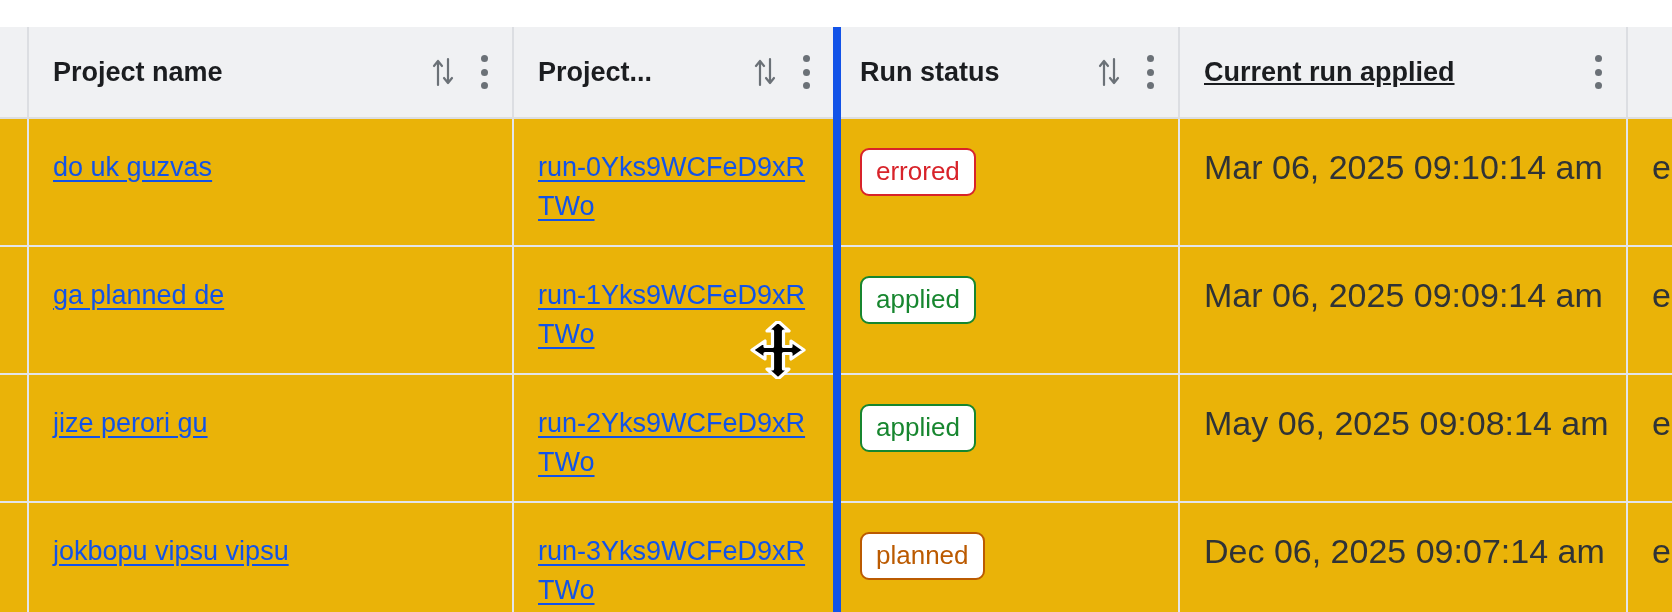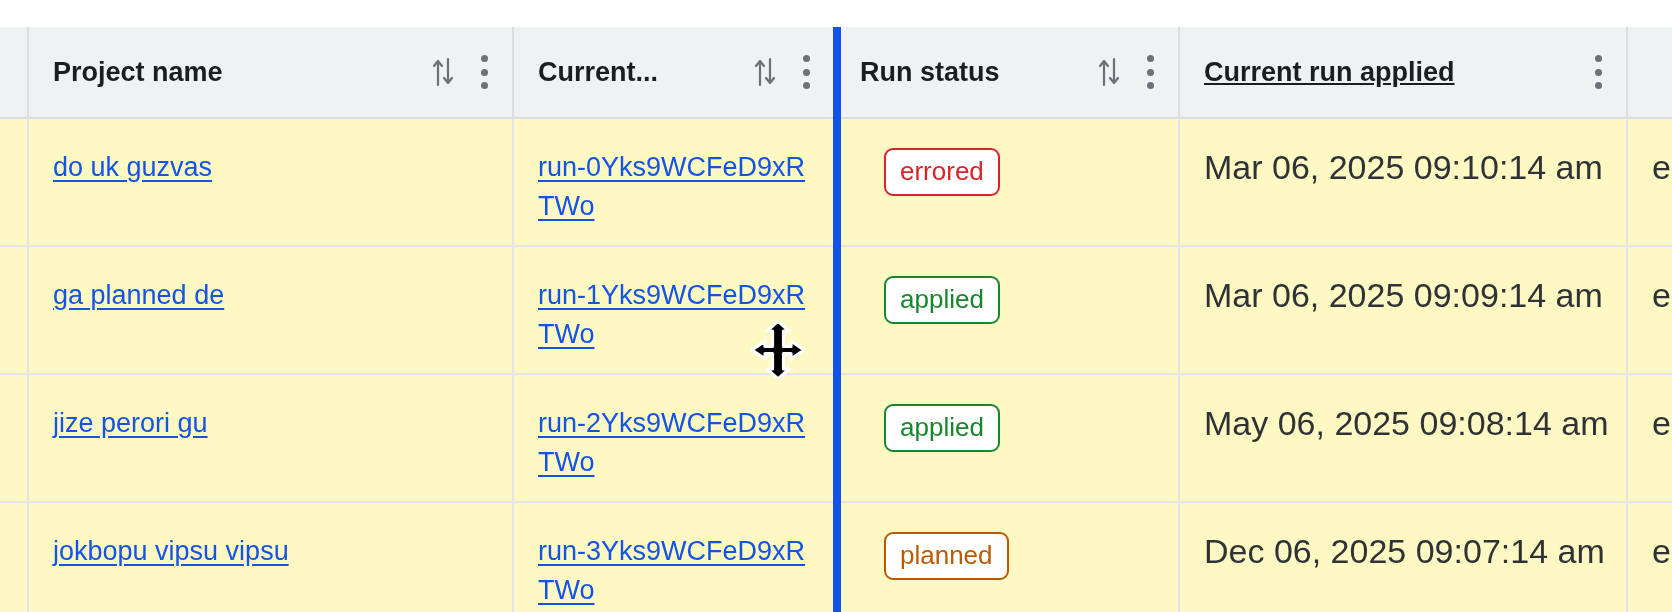--- a/index.html
+++ b/index.html
@@ -120,21 +120,21 @@
   
   tbody td {
     border-bottom: 2px solid #e3e5e8;
     border-right: 2px solid #e3e5e8;
     height: 128px;
     box-sizing: border-box;
     padding: 0 24px;
     vertical-align: top;
     font-size: 27px;
     color: #2f3337;
-    background: #fef9c3;
+    background: #eab308;
     overflow: hidden;
   }
   tbody td.gutter-col {
     padding: 0;
     border-right: 2px solid #e3e5e8;
   }
   tbody td.col-overflow { border-right: none; }
 
   .cell-pad { padding-top: 29px; }
 
@@ -156,21 +156,20 @@
 
   .status-badge {
     display: inline-block;
     border: 2px solid currentColor;
     border-radius: 9px;
     padding: 6px 14px 8px;
     font-size: 26px;
     line-height: 30px;
     background: #ffffff;
     white-space: nowrap;
-    margin-left: 24px;
   }
 
   
   .resize-indicator {
     position: absolute;
     top: 27px;
     width: 8px;
     height: 585px;
     background: #1253e8;
     z-index: 40;
@@ -211,21 +210,21 @@
                   <i></i>
                   <i></i>
                   <i></i>
                 </span>
             </span>
           </div>
         </th>
 
         <th class="col-run">
           <div class="th-inner">
-            <span class="th-label">Current...</span>
+            <span class="th-label">Project...</span>
             <span class="th-tools">
               <span class="sort-icon">
                 <svg viewBox="0 0 22 32" width="22" height="32" aria-hidden="true">
                   <path d="M6 29 L6 5 M6 5 L2 10 M6 5 L10 10" fill="none" stroke="#6b7177" stroke-width="2.2" stroke-linecap="round" stroke-linejoin="round"></path>
                   <path d="M16 3 L16 27 M16 27 L12 22 M16 27 L20 22" fill="none" stroke="#6b7177" stroke-width="2.2" stroke-linecap="round" stroke-linejoin="round"></path>
                 </svg>
               </span>
               <span class="kebab-icon">
                   <i></i>
                   <i></i>

